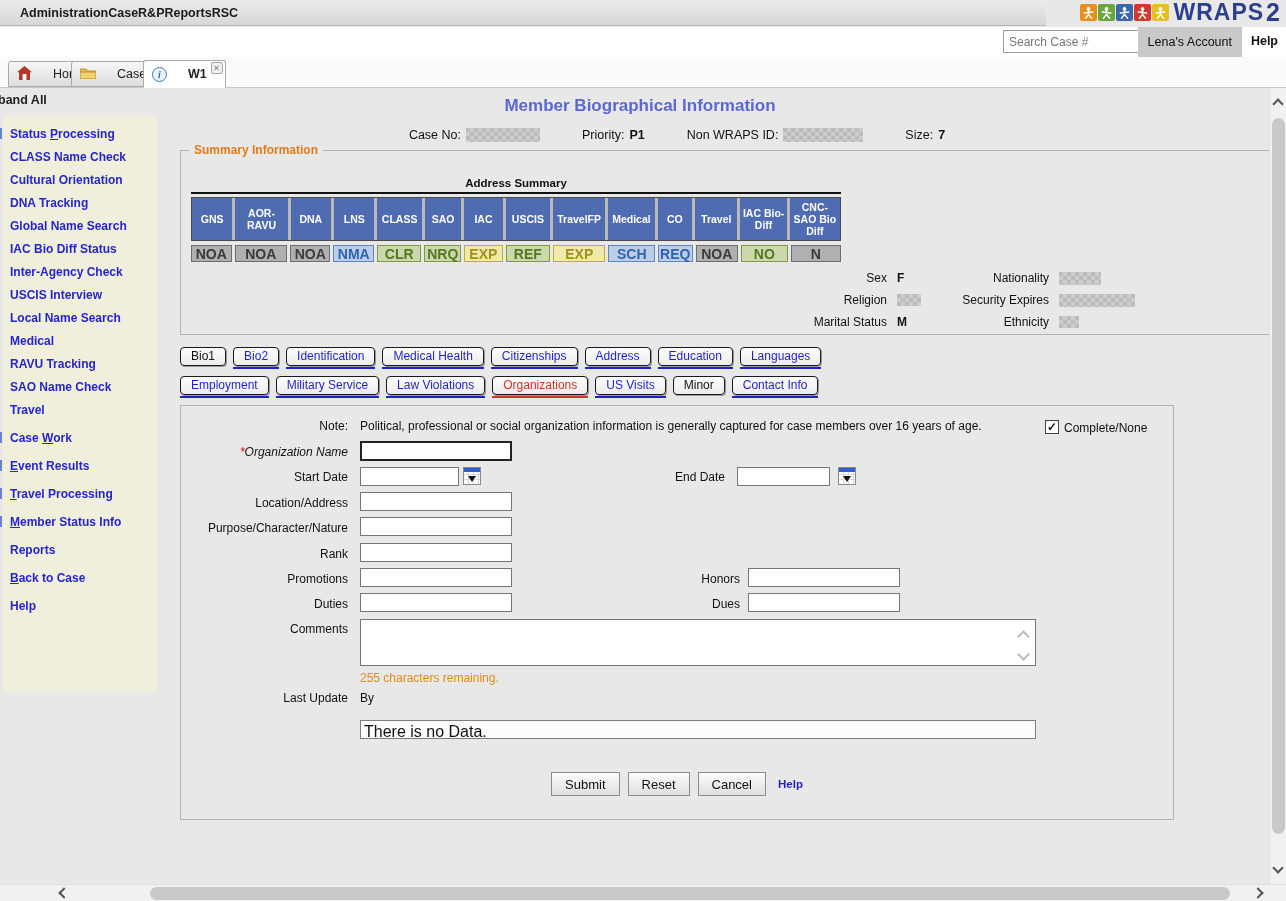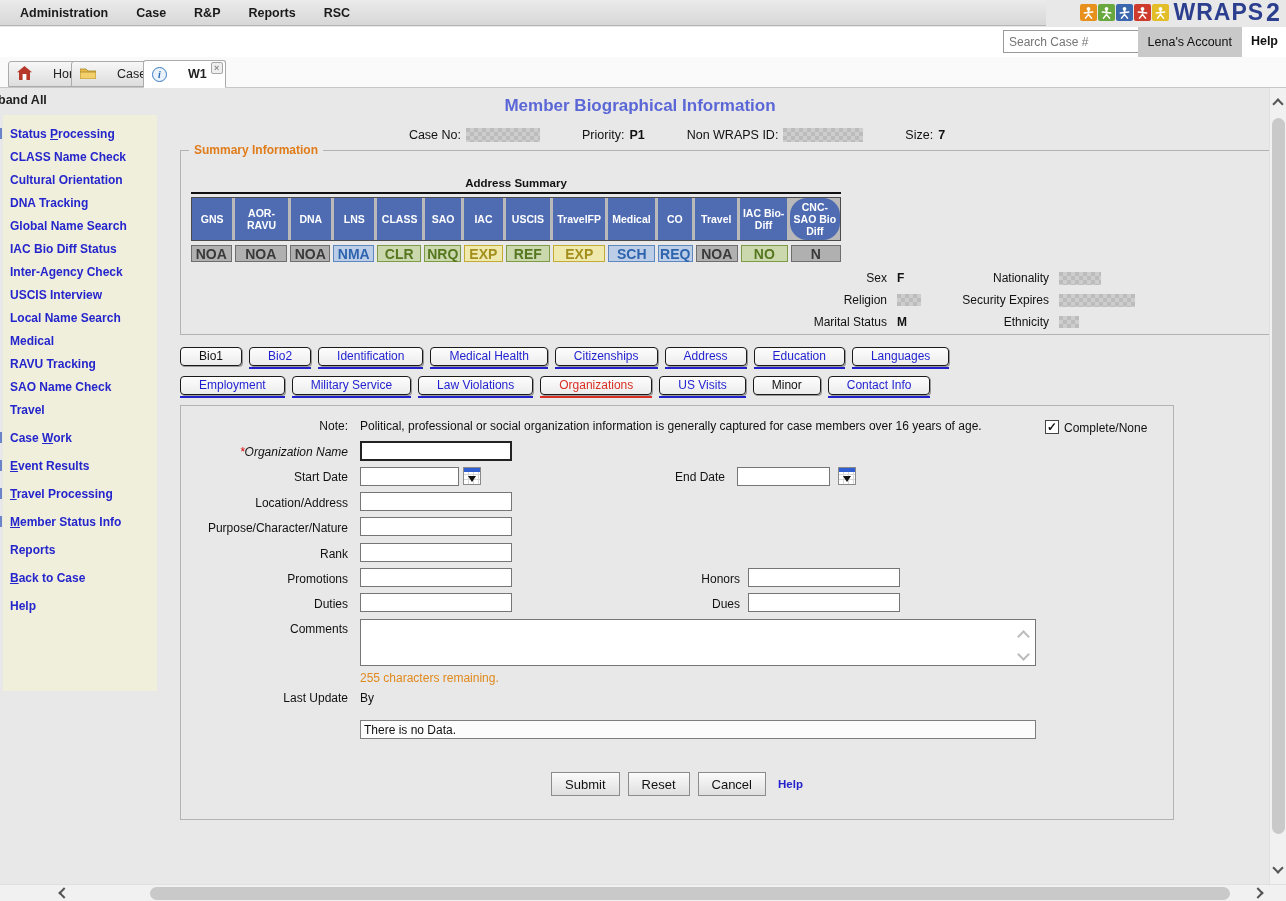--- a/index.html
+++ b/index.html
@@ -3,21 +3,21 @@
 <meta charset="utf-8">
 <style>
   * { margin:0; padding:0; box-sizing:border-box; }
   html,body { width:1286px; height:901px; overflow:hidden; }
   body { font-family:"Liberation Sans", sans-serif; font-size:12px; color:#111; }
   #app { position:relative; width:1286px; height:901px; background:#E8E8E8; overflow:hidden; }
 
   
   .menubar { position:absolute; top:0; left:0; width:1046px; height:26px;
     background:linear-gradient(#EBEBEB,#D7D7D7); border-bottom:1px solid #B5B5B5;
-    display:flex; align-items:center; gap:28px; padding-left:20px; }
+    display:flex; align-items:center; padding-left:20px; }
   .menu-item { font-weight:600; color:#1A1A1A; font-size:12.5px; cursor:default; }
 
   .logo { position:absolute; top:2px; right:6px; display:flex; align-items:center; gap:1px; }
   .logo-sq { width:17px; height:17px; border-radius:2px; display:flex; align-items:center; justify-content:center; }
   .brand { font-weight:800; font-size:23px; color:#2C3F8E; letter-spacing:1px; margin-left:3px; line-height:20px; }
   .brand-2 { font-weight:800; font-size:25px; color:#2C3F8E; margin-left:1px; line-height:20px; }
 
   
   .accountbar { position:absolute; top:27px; left:0; width:1286px; height:30px; background:#FFFFFF; }
   .search-input { position:absolute; top:3px; right:135px; width:148px; height:23px;
@@ -82,21 +82,21 @@
   .dg3 { left:606px; grid-template-columns:100px auto; }
   .dg4 { left:753px; grid-template-columns:115px auto; }
   .dlab { text-align:right; color:#111; }
   .rdct { background-image:repeating-conic-gradient(#CDCDCD 0% 25%, #BCBCBC 0% 50%); background-size:8px 8px; }
 
   
   .biorow { position:absolute; left:180px; display:flex; gap:7px; }
   .btw { display:inline-block; padding-bottom:1px; border-bottom:2px solid transparent; cursor:pointer; }
   .btw.link  { border-bottom-color:#2222CC; }
   .btw.activ { border-bottom-color:#D93025; }
-  .biotab { display:inline-block; border:1px solid #1A1A1A; border-radius:4px; padding:1px 18px 2px;
+  .biotab { display:inline-block; border:1px solid #1A1A1A; border-radius:4px; padding:1px 10px 2px;
     background:linear-gradient(#FDFDFD,#ECECEC); box-shadow:1px 1px 0 #9A9A9A; font-size:12px; color:#111; }
   .btw.link .biotab { color:#1F1FD0; }
   .btw.activ .biotab { color:#D93025; }
 
   
   .lbl { position:absolute; text-align:right; font-size:12px; color:#111; }
   .val { position:absolute; font-size:12px; color:#111; }
   .req { color:#D90000; }
   .tin { position:absolute; height:19px; width:152px; border:1px solid #767676; background:#FFF;
     font:12px "Liberation Sans",sans-serif; padding:0 3px; }
@@ -109,21 +109,21 @@
     border-right:4px solid transparent; border-top:6px solid #111; }
   .chkbox { position:absolute; width:14px; height:14px; border:1px solid #444; background:#FFF;
     font-size:12px; font-weight:700; line-height:12px; text-align:center; cursor:pointer; color:#111; }
   .comments { position:absolute; left:360px; top:619px; width:676px; height:47px; border:1px solid #767676;
     background:#FFF; }
   .scroll-chev { position:absolute; right:7px; width:9px; height:9px; border-left:2px solid #BBB; border-bottom:2px solid #BBB; }
   .chev-up   { top:12px;  transform:rotate(135deg); }
   .chev-dn   { top:30px;  transform:rotate(-45deg); }
   .chars-left { position:absolute; left:360px; top:671px; color:#E0891C; font-size:12px; }
   .nodata { position:absolute; left:360px; top:720px; width:676px; height:19px; border:1px solid #7E7E7E;
-    background:#FCFCFC; font-size:12px; padding:2px 3px; }
+    background:#FCFCFC; font-size:16px; padding:2px 3px; }
   .btnrow { position:absolute; left:180px; top:772px; width:994px; display:flex; justify-content:center; gap:8px; align-items:center; }
   .btn { border:1px solid #8C8C8C; background:linear-gradient(#FBFBFB,#DFDFDF); font:13px "Liberation Sans",sans-serif;
     padding:3px 13px; height:24px; cursor:pointer; color:#111; }
   .help-link { color:#2222CC; font-weight:700; font-size:11.5px; margin-left:4px; cursor:pointer; }
 
   
   .vscroll { position:absolute; right:0; top:88px; width:17px; height:796px; background:#F1F1F1; border-left:1px solid #E0E0E0; }
   .vthumb { position:absolute; left:2px; top:30px; width:13px; height:716px; background:#C9C9C9; border-radius:7px; }
   .hscroll { position:absolute; left:0; top:884px; width:1286px; height:17px; background:#F1F1F1; border-top:1px solid #E0E0E0; }
   .hthumb { position:absolute; left:150px; top:2px; width:1080px; height:13px; background:#C9C9C9; border-radius:7px; }
@@ -267,21 +267,21 @@
       <div class="ms-head w3" style="background: rgb(79, 108, 179);">LNS</div>
       <div class="ms-head w4" style="background: rgb(79, 108, 179);">CLASS</div>
       <div class="ms-head w5" style="background: rgb(79, 108, 179);">SAO</div>
       <div class="ms-head w6" style="background: rgb(79, 108, 179);">IAC</div>
       <div class="ms-head w7" style="background: rgb(79, 108, 179);">USCIS</div>
       <div class="ms-head w8" style="background: rgb(79, 108, 179);">TravelFP</div>
       <div class="ms-head w9" style="background: rgb(79, 108, 179);">Medical</div>
       <div class="ms-head w10" style="background: rgb(79, 108, 179);">CO</div>
       <div class="ms-head w11" style="background: rgb(79, 108, 179);">Travel</div>
       <div class="ms-head w12" style="background: rgb(79, 108, 179);">IAC Bio-Diff</div>
-      <div class="ms-head w13" style="background: rgb(79, 108, 179); border-radius: 17px;">CNC-SAO Bio Diff</div>
+      <div class="ms-head w13" style="background: rgb(79, 108, 179);">CNC-SAO Bio Diff</div>
     </div>
     <div class="ms-badgerow">
       <div class="ms-badge w0" style="background: rgb(176, 176, 176); border-color: rgb(110, 110, 110); color: rgb(58, 58, 58);">NOA</div>
       <div class="ms-badge w1" style="background: rgb(176, 176, 176); border-color: rgb(110, 110, 110); color: rgb(58, 58, 58);">NOA</div>
       <div class="ms-badge w2" style="background: rgb(176, 176, 176); border-color: rgb(110, 110, 110); color: rgb(58, 58, 58);">NOA</div>
       <div class="ms-badge w3" style="background: rgb(188, 205, 232); border-color: rgb(94, 135, 192); color: rgb(46, 100, 174);">NMA</div>
       <div class="ms-badge w4" style="background: rgb(203, 216, 174); border-color: rgb(125, 155, 68); color: rgb(85, 119, 31);">CLR</div>
       <div class="ms-badge w5" style="background: rgb(203, 216, 174); border-color: rgb(125, 155, 68); color: rgb(85, 119, 31);">NRQ</div>
       <div class="ms-badge w6" style="background: rgb(240, 233, 174); border-color: rgb(195, 172, 53); color: rgb(163, 143, 28);">EXP</div>
       <div class="ms-badge w7" style="background: rgb(203, 216, 174); border-color: rgb(125, 155, 68); color: rgb(85, 119, 31);">REF</div>

